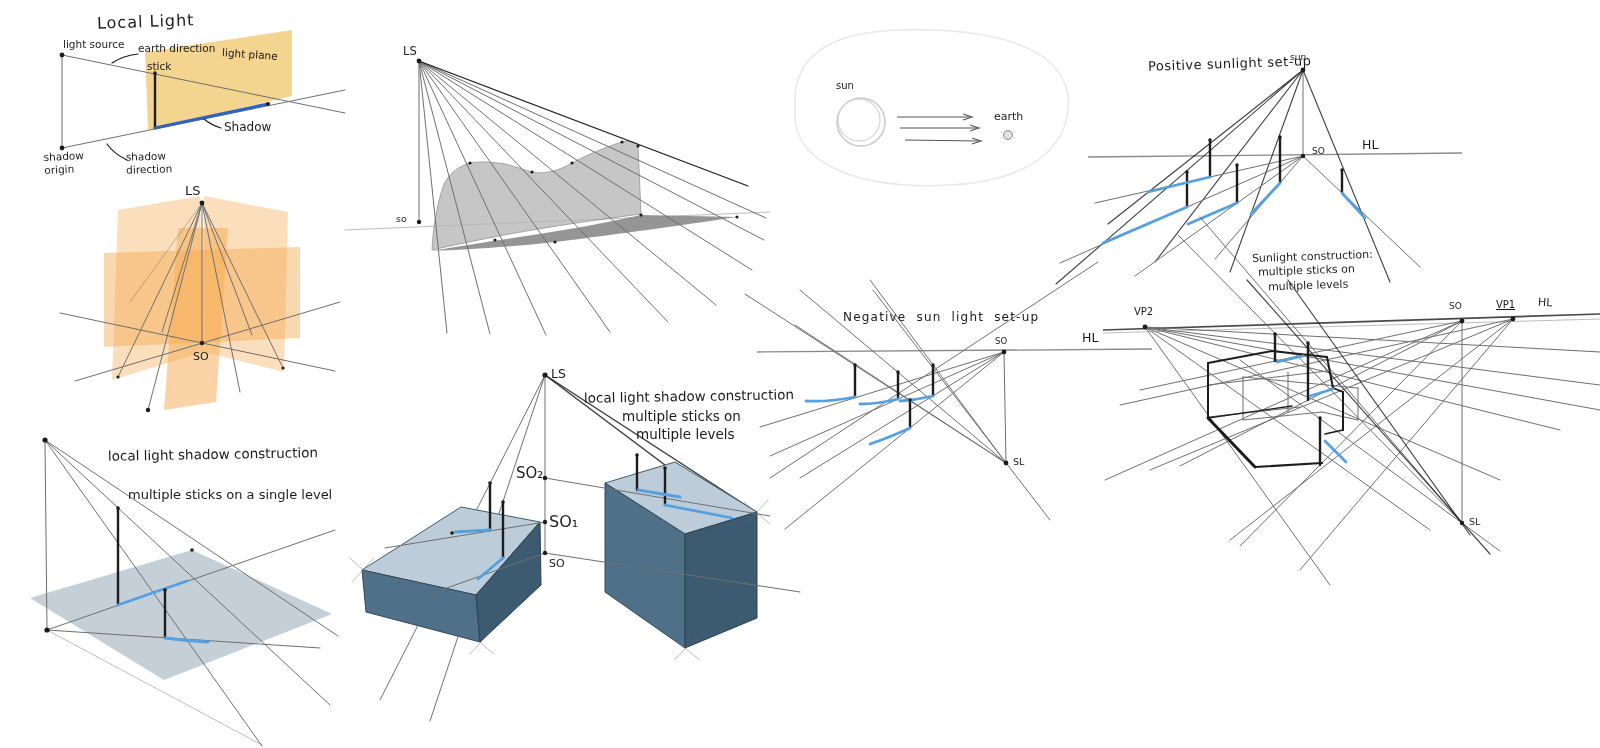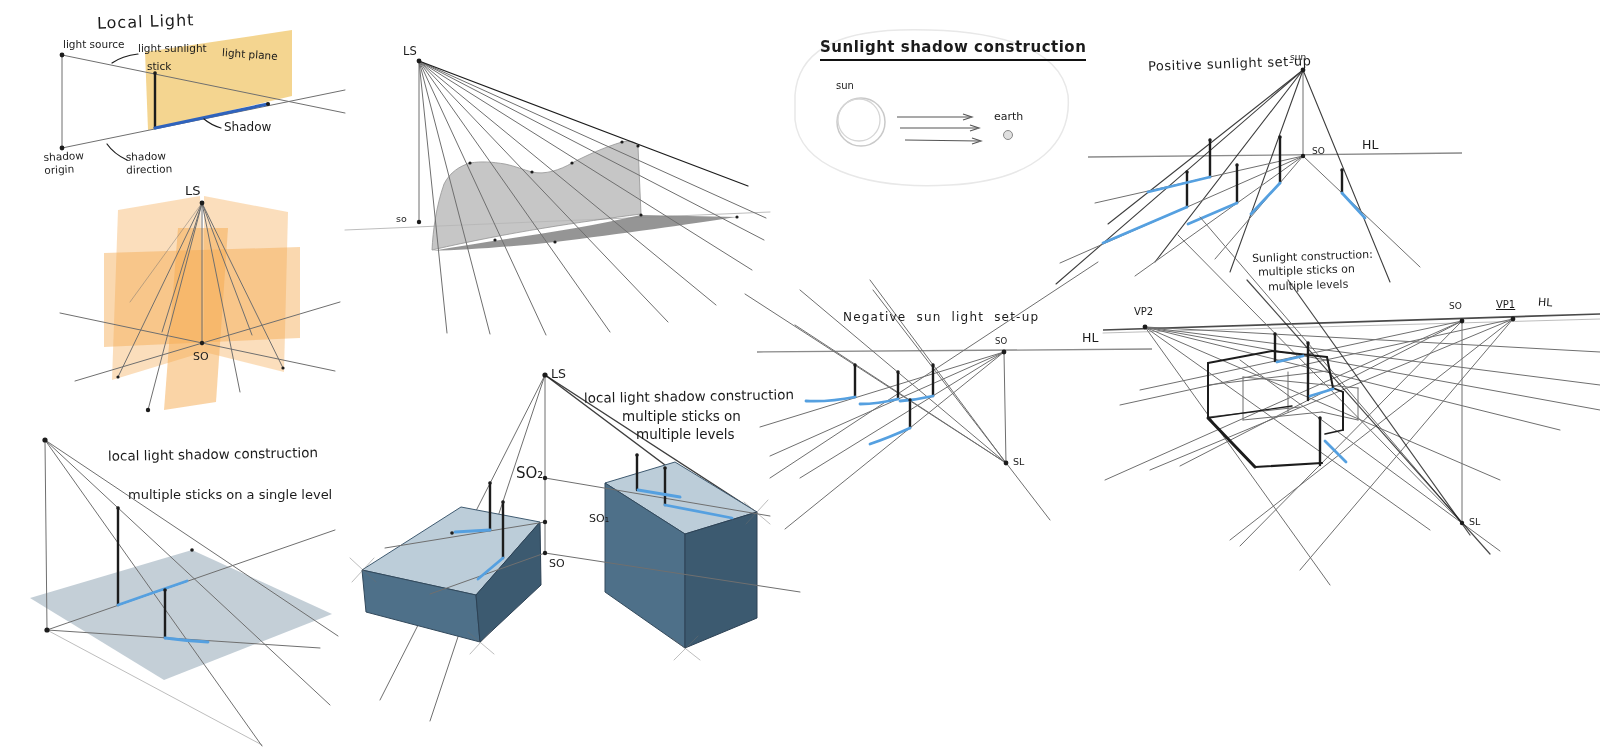--- a/index.html
+++ b/index.html
@@ -312,21 +312,21 @@
     <circle class="dot" cx="1513" cy="319" r="2.4"></circle>
     <circle class="dot" cx="1462" cy="523" r="2.2"></circle>
     <circle class="dot" cx="1275" cy="334" r="1.7"></circle>
     <circle class="dot" cx="1308" cy="343" r="1.7"></circle>
     <circle class="dot" cx="1320" cy="418" r="1.7"></circle>
   </g>
 </svg>
 
   <span class="hw" style="left:97px;top:12px;font-size:16px;letter-spacing:1px;transform:rotate(-2deg);">Local Light</span>
   <span class="hw sm" style="left:36px;top:38px;margin-left:27px;">light source</span>
-  <span class="hw sm" style="left:138px;top:42px;">light sunlight</span>
+  <span class="hw sm" style="left:138px;top:42px;">earth direction</span>
   <span class="hw sm" style="left:147px;top:60px;">stick</span>
   <span class="hw sm" style="left:222px;top:48px;transform:rotate(4deg);">light plane</span>
   <span class="hw" style="left:224px;top:120px;font-size:12px;">Shadow</span>
   <span class="hw sm" style="left:44px;top:150px;transform:rotate(-3deg);">shadow
 origin</span>
   <span class="hw sm" style="left:126px;top:150px;transform:rotate(-2deg);">shadow
 direction</span>
 
   <span class="hw" style="left:185px;top:183px;font-size:13px;">LS</span>
   <span class="hw" style="left:193px;top:350px;font-size:11px;">SO</span>
@@ -335,24 +335,23 @@
   <span class="hw" style="left:128px;top:467px;font-size:13px;margin-top:20px;">multiple sticks on a single level</span>
 
   <span class="hw" style="left:403px;top:44px;font-size:11.5px;">LS</span>
   <span class="hw" style="left:396px;top:213px;font-size:9.5px;">so</span>
 
   <span class="hw" style="left:551px;top:366px;font-size:12.5px;">LS</span>
   <span class="hw" style="left:584px;top:388px;font-size:13.5px;transform:rotate(-1deg);">local light shadow construction</span>
   <span class="hw" style="left:622px;top:408px;font-size:13.5px;">multiple sticks on</span>
   <span class="hw" style="left:636px;top:426px;font-size:13.5px;">multiple levels</span>
   <span class="hw" style="left:516px;top:464px;font-size:15px;">SO₂</span>
-  <span class="hw" style="left:549px;top:512px;font-size:11px;margin-left:40px;">SO₁</span>
+  <span class="hw" style="left:549px;top:512px;font-size:16px;">SO₁</span>
   <span class="hw" style="left:549px;top:557px;font-size:11px;">SO</span>
 
-  <span class="hw title-underline" style="left:820px;top:38px;font-size:15px;letter-spacing:.5px;">Sunlight shadow construction</span>
   <span class="hw" style="left:836px;top:80px;font-size:10px;">sun</span>
   <span class="hw" style="left:994px;top:110px;font-size:11px;">earth</span>
 
   <span class="hw" style="left:843px;top:274px;font-size:12px;letter-spacing:1.2px;word-spacing:5px;margin-top:36px;">Negative sun light set-up</span>
   <span class="hw" style="left:995px;top:336px;font-size:8.5px;">SO</span>
   <span class="hw" style="left:1082px;top:330px;font-size:12.5px;">HL</span>
   <span class="hw" style="left:1013px;top:456px;font-size:9.5px;">SL</span>
 
   <span class="hw" style="left:1148px;top:56px;font-size:13px;transform:rotate(-2deg);letter-spacing:.5px;">Positive sunlight set-up</span>
   <span class="hw" style="left:1290px;top:52px;font-size:9px;">sun</span>

